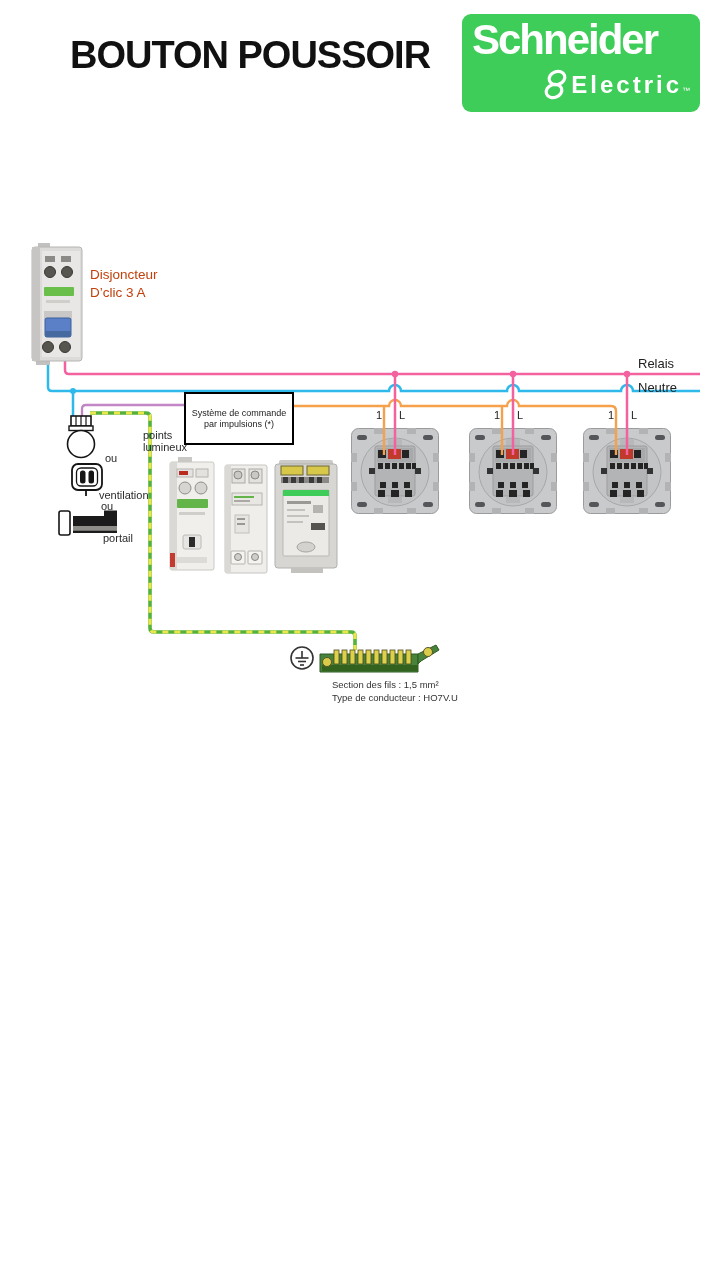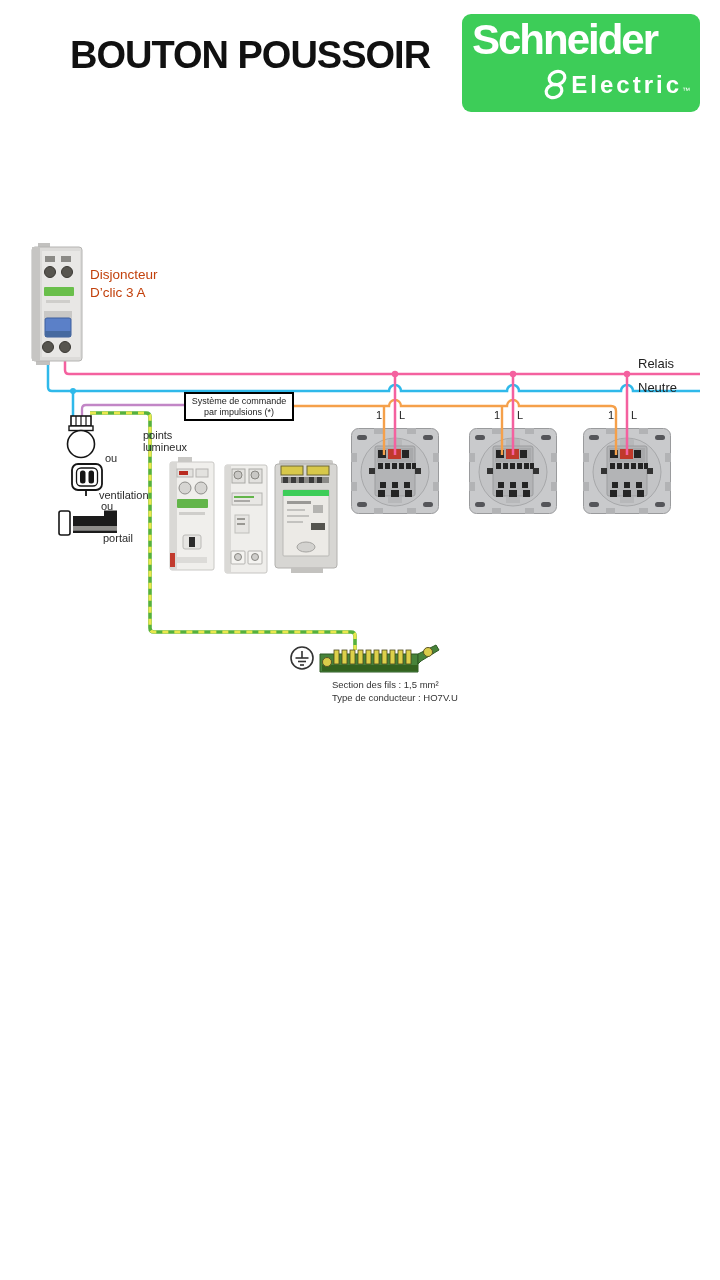--- a/index.html
+++ b/index.html
@@ -13,21 +13,21 @@
   .logo{left:462px;top:14px;width:238px;height:98px;background:#3dcd58;border-radius:9px;color:#fff;}
   .logo-brand{position:absolute;left:10px;top:2px;font-size:42px;font-weight:800;letter-spacing:-2px;}
   .logo-row{position:absolute;right:10px;top:54px;display:flex;align-items:flex-start;}
   .logo-sub{font-size:24px;font-weight:600;letter-spacing:3px;line-height:34px;}
   .logo-tm{font-size:8px;line-height:10px;margin-top:18px;}
 
   
   .breaker-label{left:90px;top:266px;font-size:13.5px;line-height:18px;color:#c2410c;}
   .wire-label{font-size:13px;color:#222;}
   .ctrl-box{left:184px;top:392px;width:104px;background:#fff;border:2px solid #000;
-            font-size:9px;line-height:10.5px;text-align:center;padding:2px 1px;color:#222;}
+            font-size:9px;line-height:10.5px;text-align:center;padding:14px 1px;color:#222;}
   .footnote{left:184px;top:424px;font-size:8.5px;line-height:10.5px;color:#3a3a3a;}
   .load-label{font-size:11px;line-height:11.5px;color:#2a2a2a;padding-left:41px;}
   .term-label{font-size:11px;color:#222;}
   .earth-info{left:295px;top:678px;font-size:9.5px;line-height:13px;color:#333;margin-left:37px;}
 </style>
 </head>
 <body>
 
 <div id="canvas">
 

